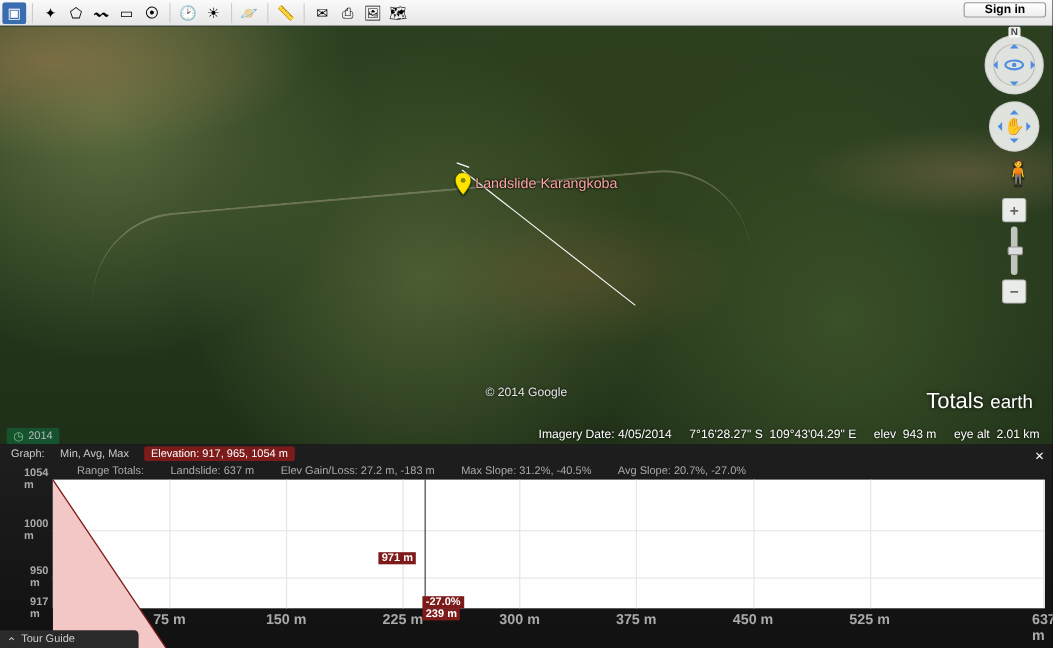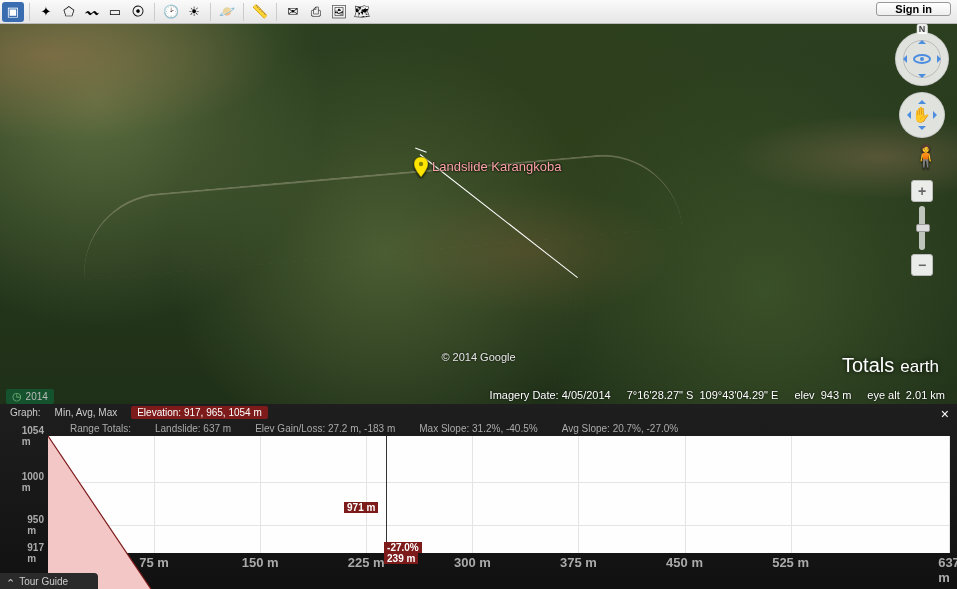--- a/index.html
+++ b/index.html
@@ -67,21 +67,21 @@
 .ghdr2{display:flex; gap:24px; padding:2px 10px 4px 70px; font-size:10px; color:#aaa;}
 .plot{position:absolute; left:48px; right:8px; top:32px; bottom:36px; background:#fefefe;font-weight:bold;}
 .grid{position:absolute; inset:0;}
 .gv{position:absolute; top:0; bottom:0; width:1px; background:#e4e4e4;}
 .gh{position:absolute; left:0; right:0; height:1px; background:#e4e4e4;}
 .area{position:absolute; inset:0;}
 .ylab{position:absolute; right:100%; color:#aaa; font-size:10px; padding-right:4px; transform:translateY(-50%);}
 .xlab{position:absolute; top:100%; color:#aaa; font-size:13px; transform:translateX(-50%); padding-top:2px;}
 .cursor{position:absolute; top:0; bottom:0; width:1px; background:#333;}
 .tag{position:absolute; background:#7d1a1a; color:#fff; font-size:10px; padding:0 3px; white-space:nowrap;}
-.tourguide{position:absolute; left:0; bottom:0; width:98px; height:16px; background:#2a2a2a; border-top-right-radius:4px; color:#ccc; font-size:10px; display:flex; align-items:center; gap:4px; padding:0 6px; cursor:pointer;}
+.tourguide{position:absolute; left:0; bottom:0; width:126px; height:16px; background:#2a2a2a; border-top-right-radius:4px; color:#ccc; font-size:10px; display:flex; align-items:center; gap:4px; padding:0 6px; cursor:pointer;}
 .tourguide::before{content:'⌃'; font-size:11px; position:relative; top:2px;}
 </style>
 </head>
 <body>
 
 <div class="toolbar">
   <div class="tbtn active">▣</div>
   <div class="tsep"></div>
   <div class="tbtn">✦</div>
   <div class="tbtn">⬠</div>

